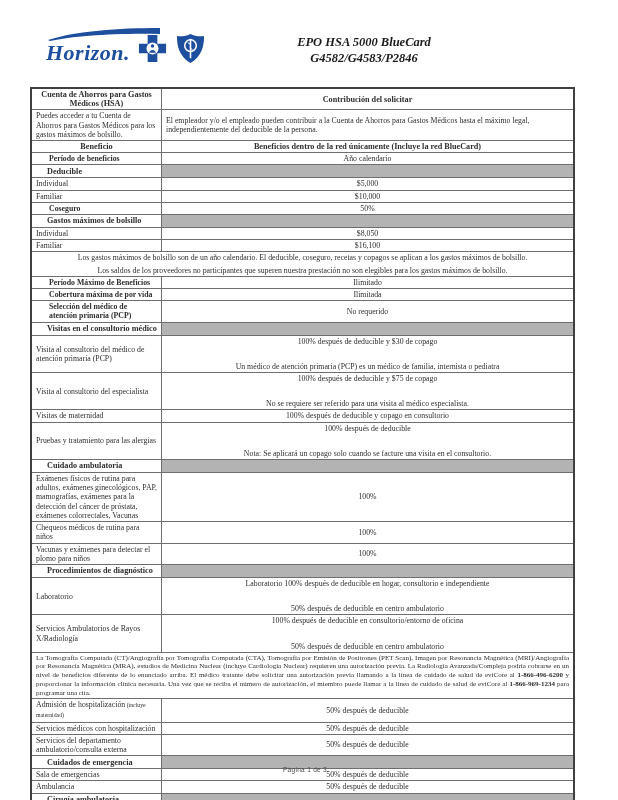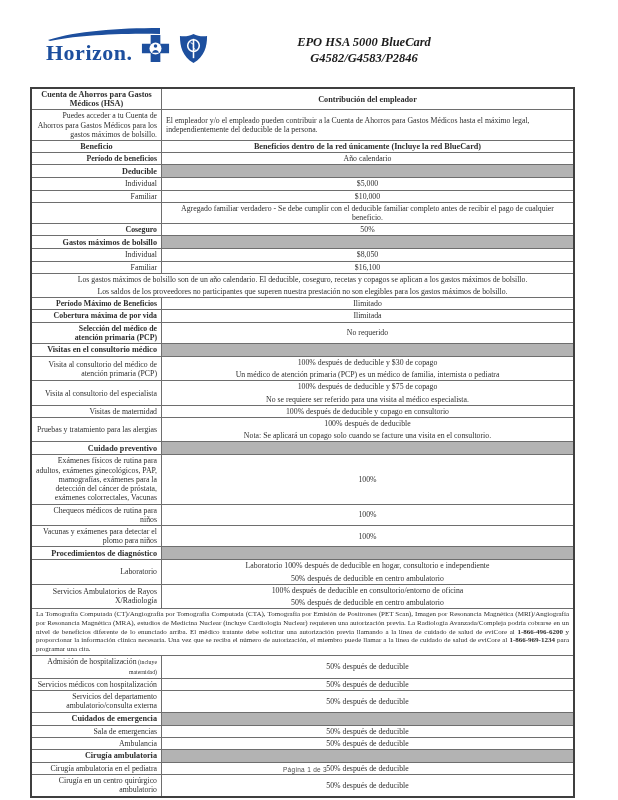--- a/index.html
+++ b/index.html
@@ -5,48 +5,48 @@
   html,body{margin:0;padding:0;}
   body{
     width:618px;height:800px;background:#ffffff;overflow:hidden;
     font-family:"Liberation Serif", serif;color:#262626;
     -webkit-font-smoothing:antialiased;
   }
   .page{position:relative;width:618px;height:800px;background:#fff;}
 
   
   .logo{position:absolute;left:46px;top:28px;display:flex;align-items:flex-end;gap:7px;}
-  .brandwrap{position:relative;padding-top:14px;}
+  .brandwrap{position:relative;padding-top:14px;font-style:italic;}
   .swoosh{position:absolute;left:2px;top:0;}
   .brand{font-size:22px;font-weight:bold;color:#1d4f9e;letter-spacing:.5px;line-height:22px;}
   .logo-icon{display:block;}
 
   .titles{position:absolute;left:228px;top:34px;width:272px;text-align:center;}
   .titles div{font-size:12.5px;font-weight:bold;font-style:italic;line-height:16px;color:#1c1c1c;}
 
   
   table.benefits{
     position:absolute;left:30px;top:87px;width:545px;
     border-collapse:collapse;table-layout:fixed;
     font-size:7.8px;line-height:9.2px;color:#2e2e2e;
   }
   table.benefits td{
     border:1px solid #6e6e6e;vertical-align:middle;
     padding:1px 4px;overflow:hidden;
   }
   table.benefits{border:2px solid #3f3f3f;}
-  .lcell{width:121px;padding:1px 2px 1px 7px;text-align:right;}
+  .lcell{width:121px;padding:1px 2px 1px 7px;text-align:left;}
   .rcell{text-align:center;}
   tr.banner td{font-weight:bold;text-align:center;font-size:8.2px;}
   tr.banner td, tr.section td, tr.boldrow td{border-top:1.8px solid #3f3f3f;}
   tr.info .rcell{text-align:left;}
   tr.section .lcell{font-weight:bold;padding-left:15px;font-size:8.2px;}
   tr.section .rcell{background:#b3b3b3;height:10px;}
   tr.boldrow .lcell{font-weight:bold;padding-left:17px;}
-  .vline + .vline{margin-top:3px;}
+  .vline + .vline{margin-top:16px;}
   td.full{padding:1px 4px;}
   td.full.note{text-align:center;margin-left:21px;}
   td.full.note div + div{margin-top:3px;}
   td.full.legal{text-align:justify;font-size:7px;line-height:8.7px;}
   .tiny{font-size:5.8px;}
 
   
   .footer{
     position:absolute;top:766px;left:0;width:610px;text-align:center;
     font-size:6.5px;color:#4a4a4a;letter-spacing:.3px;
@@ -81,21 +81,21 @@
 
   <div class="titles">
     <div>EPO HSA 5000 BlueCard</div>
     <div>G4582/G4583/P2846</div>
   </div>
 
   <table class="benefits">
     <tbody id="rows">
         <tr class="banner">
           <td class="lcell">Cuenta de Ahorros para Gastos Médicos (HSA)</td>
-          <td class="rcell">Contribución del empleador</td>
+          <td class="rcell">Contribución del solicitar</td>
         </tr>
         <tr class="info">
           <td class="lcell">Puedes acceder a tu Cuenta de Ahorros para Gastos Médicos para los gastos máximos de bolsillo.</td>
           <td class="rcell">El empleador y/o el empleado pueden contribuir a la Cuenta de Ahorros para Gastos Médicos hasta el máximo legal, independientemente del deducible de la persona.</td>
         </tr>
         <tr class="banner">
           <td class="lcell">Beneficio</td>
           <td class="rcell">Beneficios dentro de la red únicamente (Incluye la red BlueCard)</td>
         </tr>
         <tr class="kv boldrow">
@@ -111,26 +111,20 @@
         <tr class="kv">
           <td class="lcell">Individual</td>
           <td class="rcell">
             <div class="vline">$5,000</div>
           </td>
         </tr>
         <tr class="kv">
           <td class="lcell">Familiar</td>
           <td class="rcell">
             <div class="vline">$10,000</div>
-          </td>
-        </tr>
-        <tr class="kv">
-          <td class="lcell"></td>
-          <td class="rcell">
-            <div class="vline">Agregado familiar verdadero - Se debe cumplir con el deducible familiar completo antes de recibir el pago de cualquier beneficio.</div>
           </td>
         </tr>
         <tr class="kv boldrow">
           <td class="lcell">Coseguro</td>
           <td class="rcell">
             <div class="vline">50%</div>
           </td>
         </tr>
         <tr class="section">
           <td class="lcell">Gastos máximos de bolsillo</td>
@@ -197,21 +191,21 @@
           </td>
         </tr>
         <tr class="kv">
           <td class="lcell">Pruebas y tratamiento para las alergias</td>
           <td class="rcell">
             <div class="vline">100% después de deducible</div>
             <div class="vline">Nota: Se aplicará un copago solo cuando se facture una visita en el consultorio.</div>
           </td>
         </tr>
         <tr class="section">
-          <td class="lcell">Cuidado preventivo</td>
+          <td class="lcell">Cuidado ambulatoria</td>
           <td class="rcell"></td>
         </tr>
         <tr class="kv">
           <td class="lcell">Exámenes físicos de rutina para adultos, exámenes ginecológicos, PAP, mamografías, exámenes para la detección del cáncer de próstata, exámenes colorrectales, Vacunas</td>
           <td class="rcell">
             <div class="vline">100%</div>
           </td>
         </tr>
         <tr class="kv">
           <td class="lcell">Chequeos médicos de rutina para niños</td>

